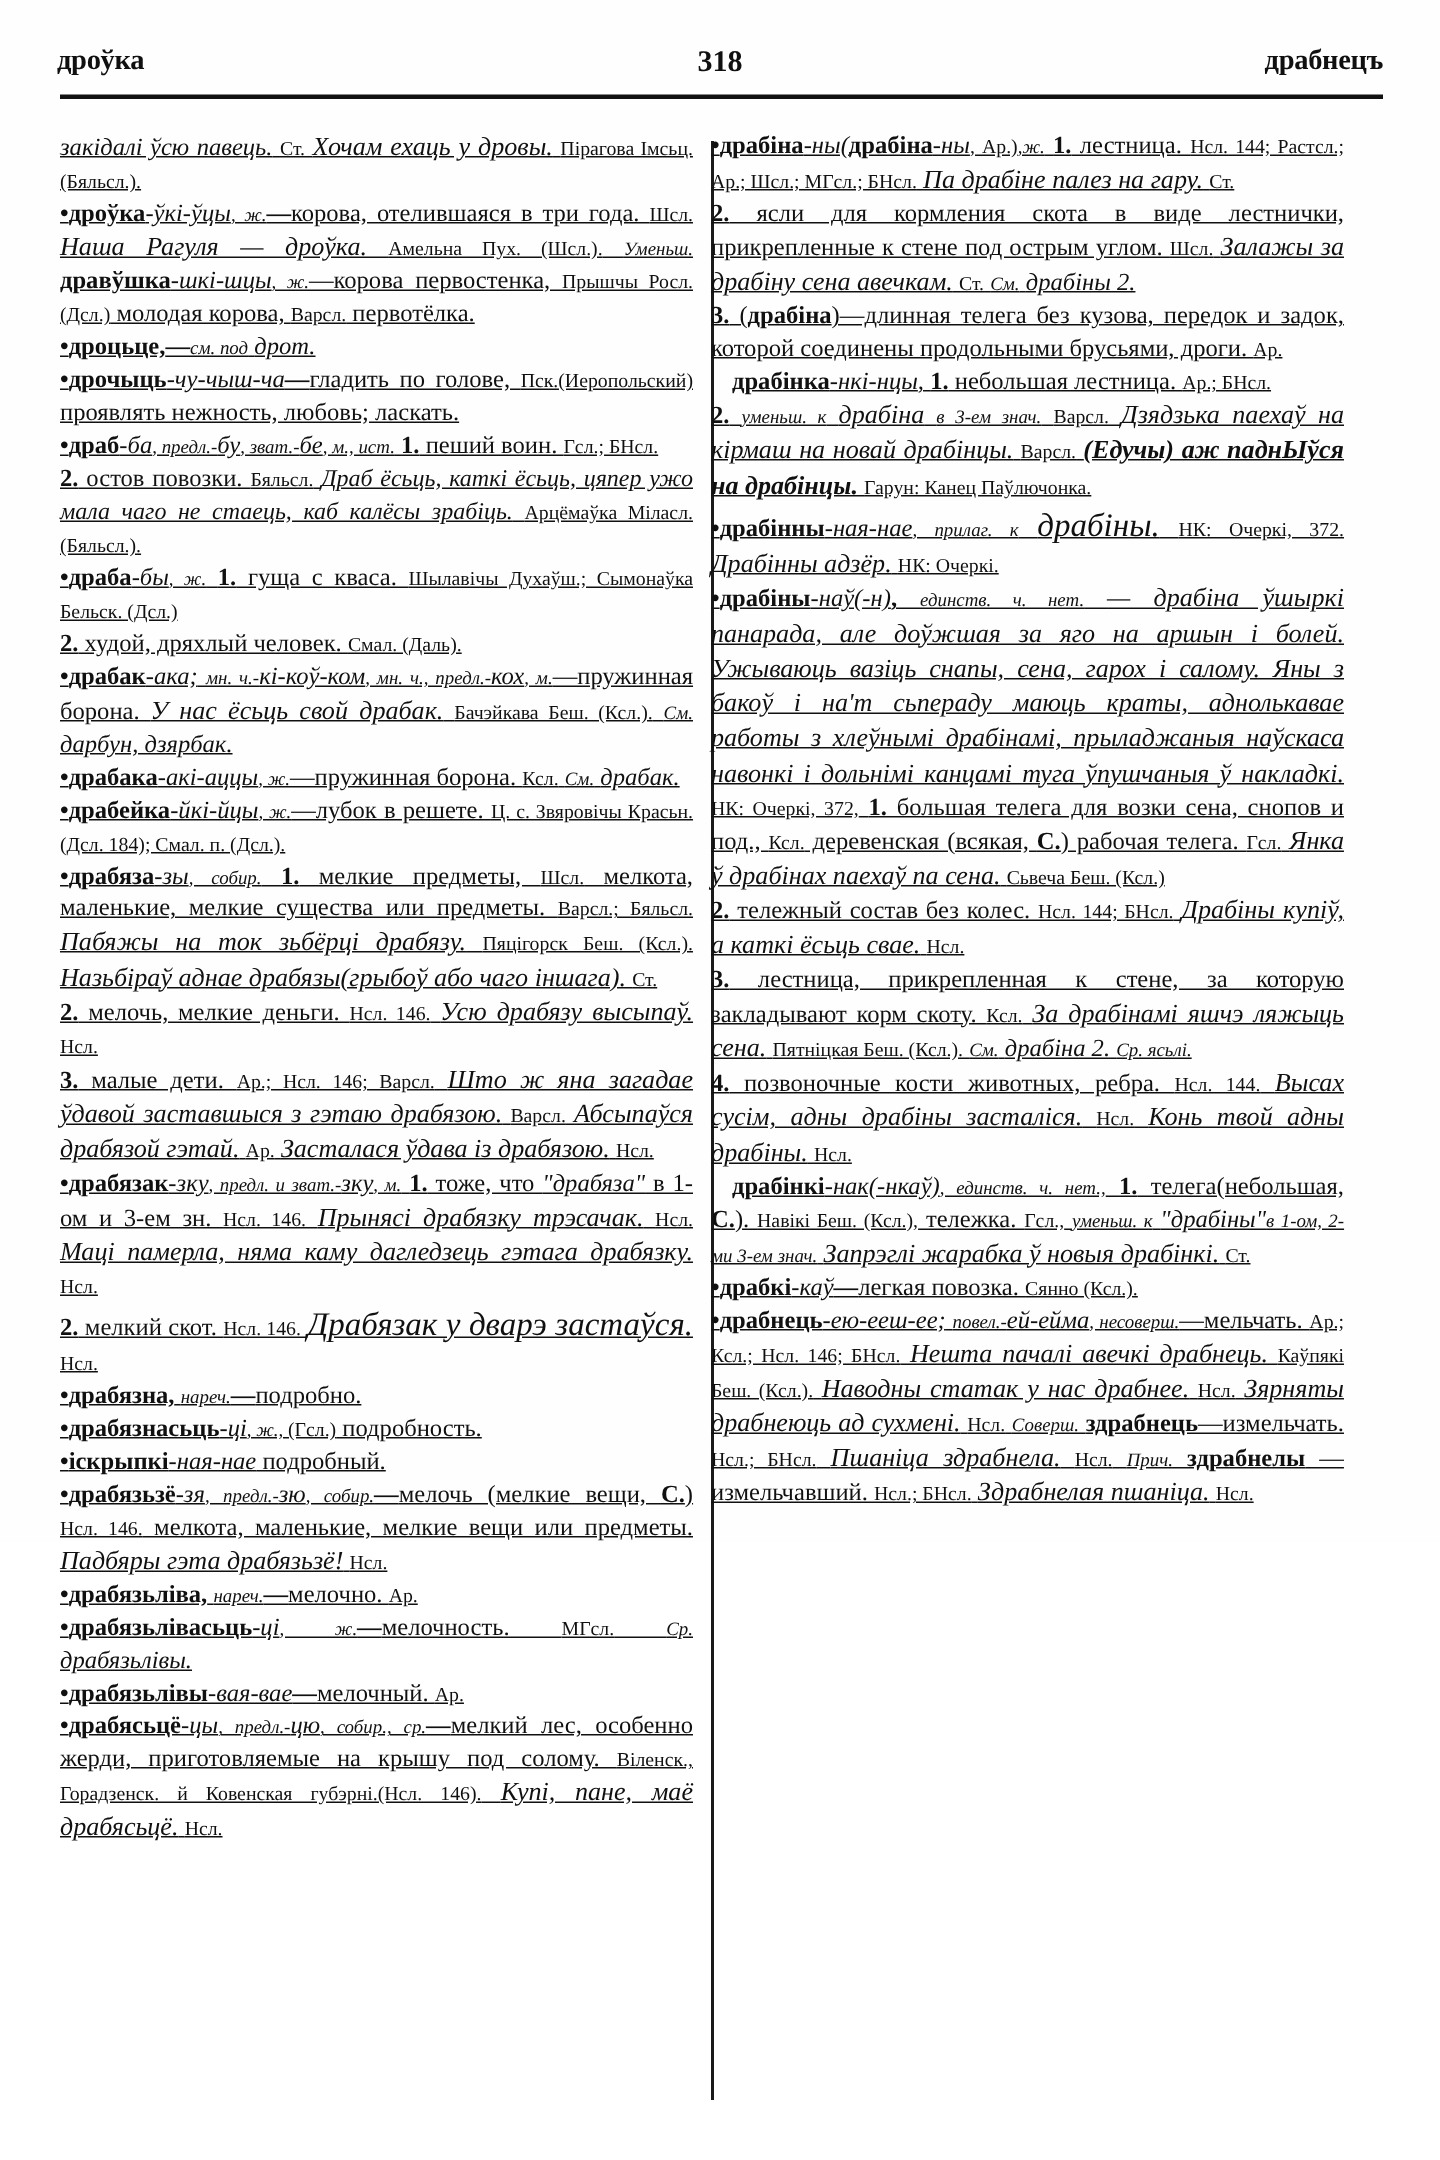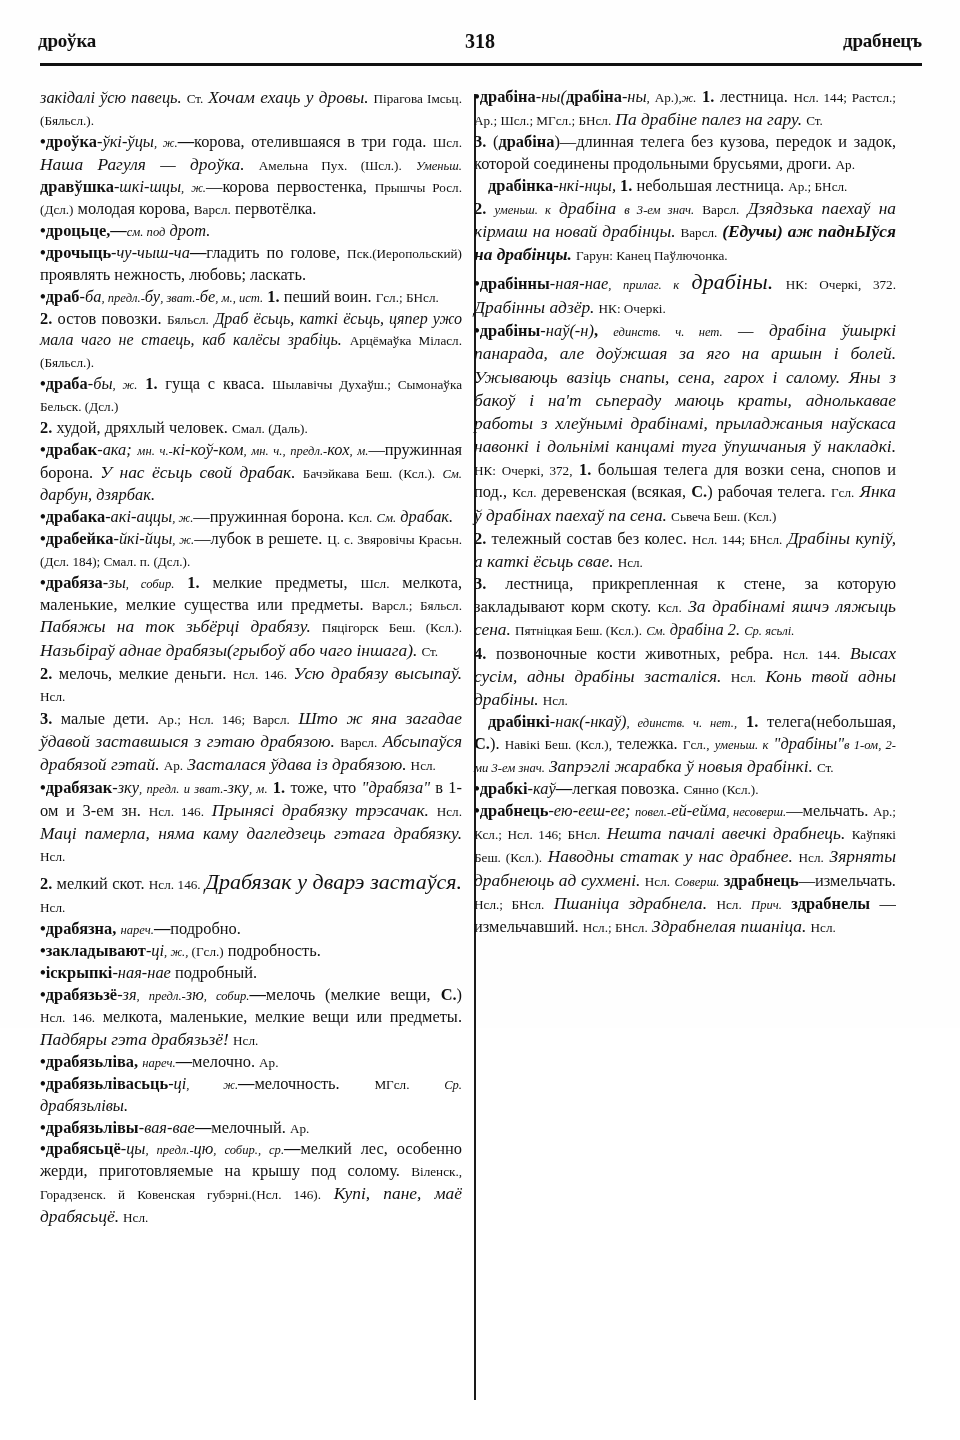--- a/index.html
+++ b/index.html
@@ -85,20 +85,21 @@
     width: 2px;
     height: 1306px;
     background: #1a1a1a;
   }
 
   
   p.entry, p.sense, p.cont {
     margin: 0;
     padding: 0;
     text-indent: 0;
+    text-decoration: underline;
   }
   p.entry { text-indent: 0; }
   .bullet {
     font-weight: bold;
   }
   .hw {          
     font-weight: bold;
   }
   .hwi {         
     font-style: italic;
@@ -209,21 +210,21 @@
 
       <p class="sense">
         <span class="num">2.</span> мелкий скот. <span class="sm">Нсл. 146.</span> <span class="it" style="font-size:22px">Драбязак у дварэ застаўся.</span> <span class="sm">Нсл.</span>
       </p>
 
       <p class="entry">
         <span class="bullet">•</span><span class="hw">драбязна,</span> <span class="smi">нареч.</span><span class="hw">—</span>подробно.
       </p>
 
       <p class="entry">
-        <span class="bullet">•</span><span class="hw">закладывают</span><span class="hwi">-ці</span><span class="smi">, ж., </span><span class="sm">(Гсл.)</span> подробность.
+        <span class="bullet">•</span><span class="hw">драбязнасьць</span><span class="hwi">-ці</span><span class="smi">, ж., </span><span class="sm">(Гсл.)</span> подробность.
       </p>
 
       <p class="entry">
         <span class="bullet">•</span><span class="hw">іскрыпкі</span><span class="hwi">-ная-нае</span> подробный.
       </p>
 
       <p class="entry">
         <span class="bullet">•</span><span class="hw">драбязьзё</span><span class="hwi">-зя</span><span class="smi">, предл.-</span><span class="it">зю</span><span class="smi">, собир.</span><span class="hw">—</span>мелочь (мелкие вещи, <span class="hw">С.</span>) <span class="sm">Нсл. 146.</span> мелкота, маленькие, мелкие вещи или предметы. <span class="it" style="font-size:17.4px">Падбяры гэта драбязьзё!</span> <span class="sm">Нсл.</span>
       </p>
 
@@ -244,20 +245,23 @@
       </p>
 
     </div>
 
     <div class="col col-right">
 
       <p class="entry">
         <span class="bullet">•</span><span class="hw">драбіна</span><span class="hwi">-ны(</span><span class="hw">драбіна</span><span class="hwi">-ны</span><span class="sm">, Ар.)</span><span class="smi">,ж.</span> <span class="num">1.</span> лестница. <span class="sm">Нсл. 144; Растсл.; Ар.; Шсл.; МГсл.; БНсл.</span> <span class="it" style="font-size:17.4px">Па драбіне палез на гару.</span> <span class="sm">Ст.</span>
       </p>
 
+      <p class="sense">
+        <span class="num">2.</span> ясли для кормления скота в виде лестнички, прикрепленные к стене под острым углом. <span class="sm">Шсл.</span> <span class="it" style="font-size:17.4px">Залажы за драбіну сена авечкам.</span> <span class="sm">Ст.</span> <span class="smi">См.</span> <span class="it">драбіны 2.</span>
+      </p>
 
       <p class="sense">
         <span class="num">3.</span> (<span class="hw">драбіна</span>)—длинная телега без кузова, передок и задок, которой соединены продольными брусьями, дроги. <span class="sm">Ар.</span>
       </p>
 
       <p class="entry">
         <span class="indent"></span><span class="hw">драбінка</span><span class="hwi">-нкі-нцы</span><span class="hwi">,</span> <span class="num">1.</span> небольшая лестница. <span class="sm">Ар.; БНсл.</span>
       </p>
 
       <p class="sense">

